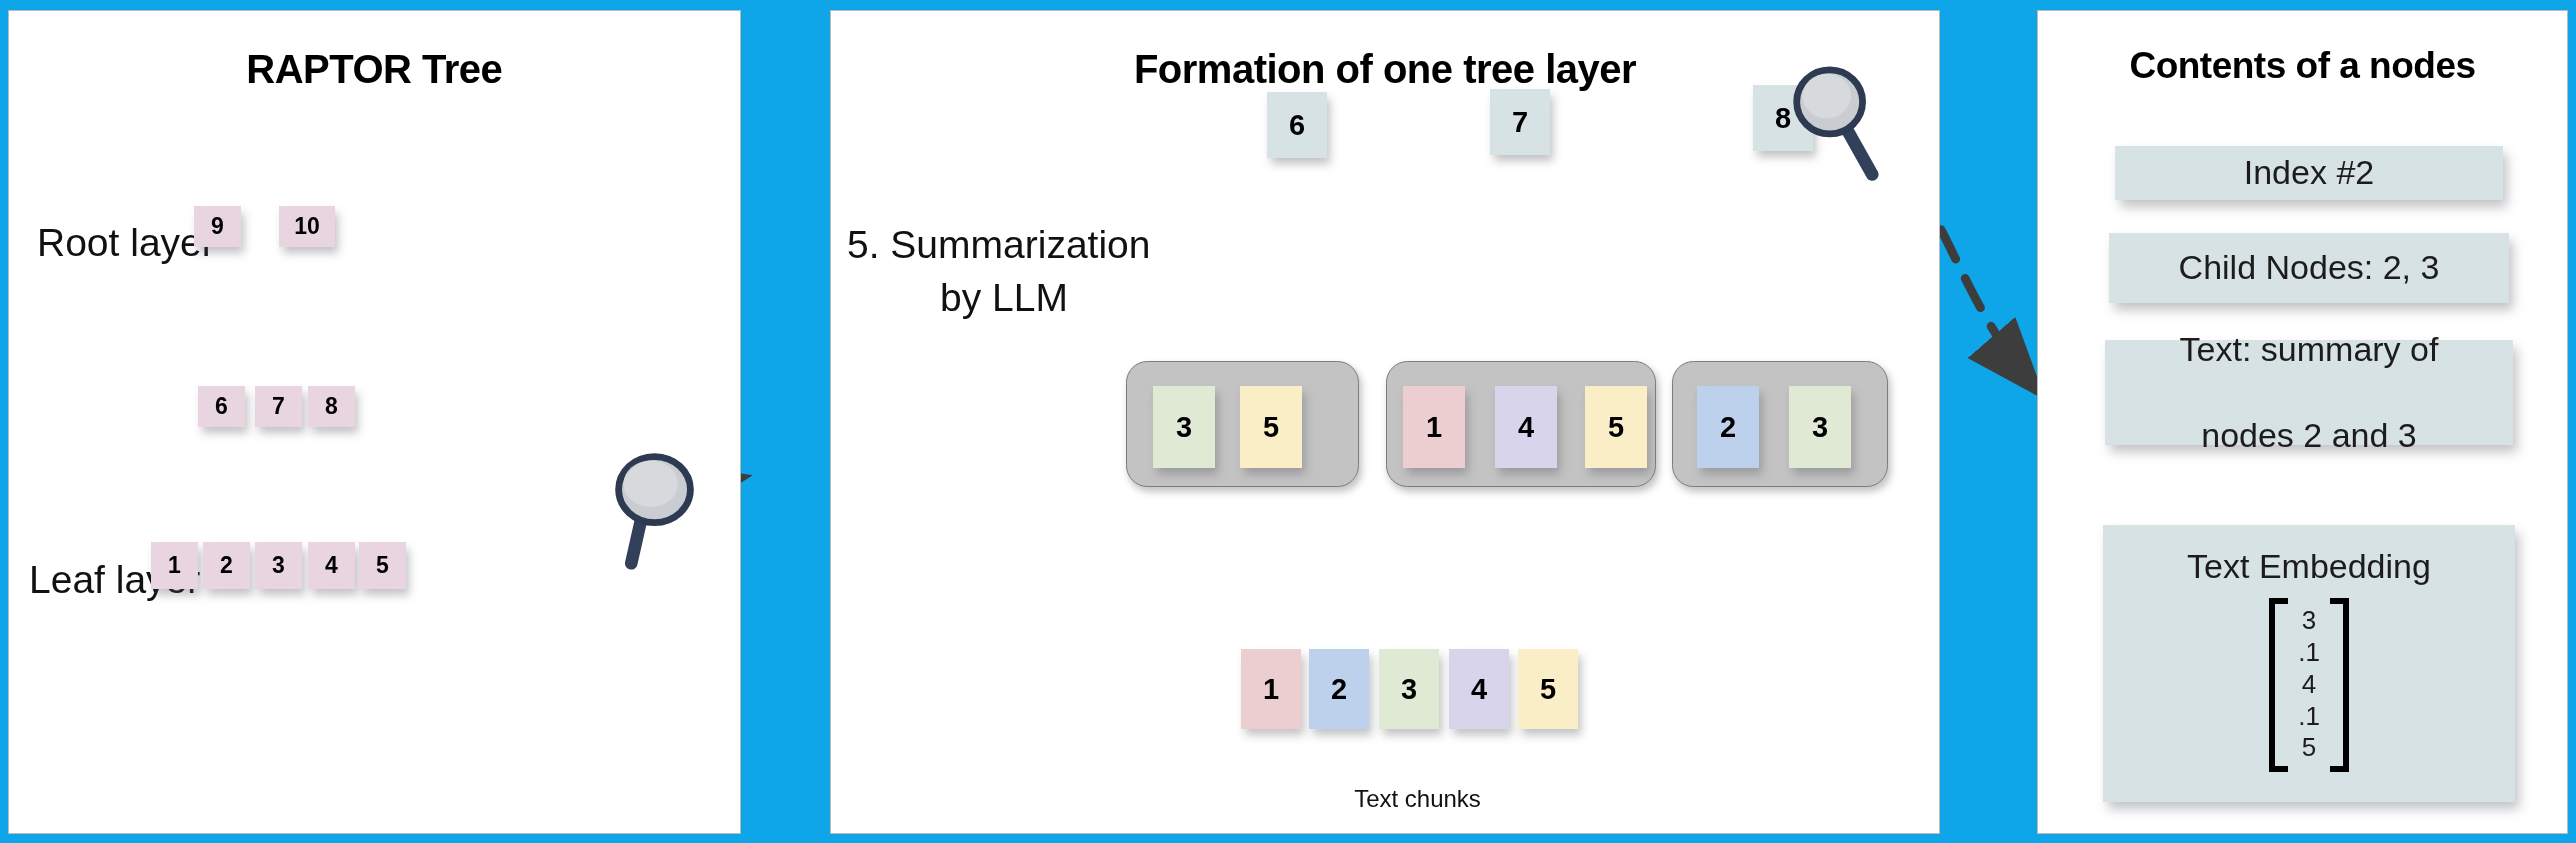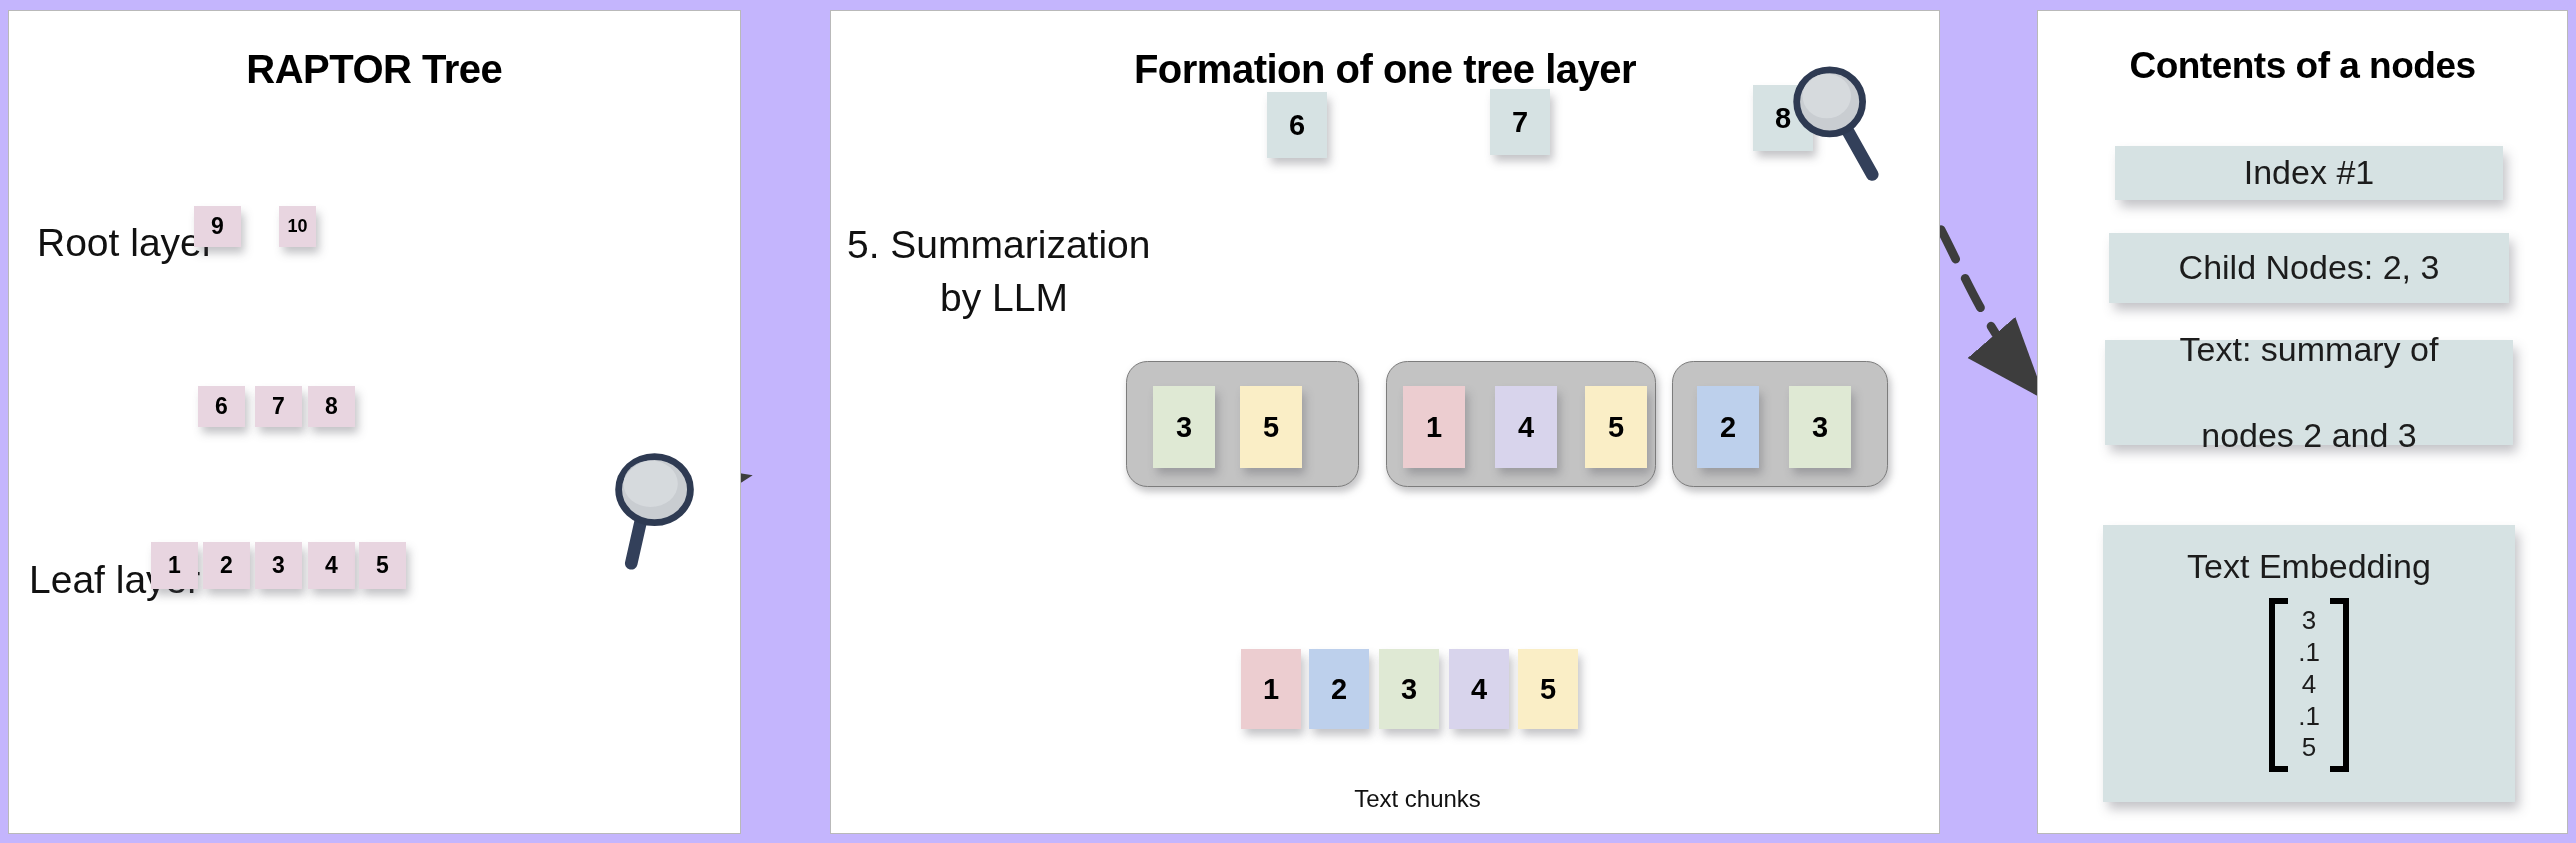--- a/index.html
+++ b/index.html
@@ -2,21 +2,21 @@
 <html><head>
 <meta charset="utf-8">
 <style>
   html,body{margin:0;padding:0;background:#ffffff;}
   body{
     width:2576px;height:844px;
     font-family:"Liberation Sans", sans-serif;
     color:#111;
     overflow:hidden;
   }
-  #stage{position:relative;width:2576px;height:844px;background:#c4b5fd;}
+  #stage{position:relative;width:2576px;height:844px;background:#0ea5e9;}
 
   .panel{
     position:absolute;
     background:#fff;
     border:1.9px solid #b9b9b9;
     box-sizing:border-box;
   }
   #panel-left{left:7.8px;top:9.7px;width:733px;height:824px;}
   #panel-mid{left:830px;top:9.7px;width:1110px;height:824px;}
   #panel-right{left:2037px;top:9.7px;width:531px;height:824px;}
@@ -191,21 +191,21 @@
   </svg>
 
   <div class="panel" id="panel-left"></div>
 
   <div class="panel-title" id="title-left" style="left:7.8px;width:733px;">RAPTOR Tree</div>
 
   <div class="side-label" style="left:37px;top:221px;">Root layer</div>
   <div class="side-label" style="left:29px;top:558px;">Leaf layer</div>
 
   <div class="node pink" style="left:194px;top:206px;width:47px;height:41px;font-size:23px;">9</div>
-  <div class="node pink" style="left:279px;top:206px;width:37px;height:41px;font-size:18px;">10</div>
+  <div class="node pink" style="left:279px;top:206px;width:56px;height:41px;font-size:23px;">10</div>
 
   <div class="node pink" style="left:198px;top:386px;width:47px;height:41px;font-size:23px;">6</div>
   <div class="node pink" style="left:255px;top:386px;width:47px;height:41px;font-size:23px;">7</div>
   <div class="node pink" style="left:308px;top:386px;width:47px;height:41px;font-size:23px;">8</div>
 
   <div class="node pink" style="left:151px;top:542px;width:47px;height:47px;font-size:23px;">1</div>
   <div class="node pink" style="left:203px;top:542px;width:47px;height:47px;font-size:23px;">2</div>
   <div class="node pink" style="left:255px;top:542px;width:47px;height:47px;font-size:23px;">3</div>
   <div class="node pink" style="left:308px;top:542px;width:47px;height:47px;font-size:23px;">4</div>
   <div class="node pink" style="left:359px;top:542px;width:47px;height:47px;font-size:23px;">5</div>
@@ -256,21 +256,21 @@
   <div class="node c-green" style="left:1379px;top:649px;width:60px;height:80px;font-size:29px;">3</div>
   <div class="node c-purple" style="left:1449px;top:649px;width:60px;height:80px;font-size:29px;">4</div>
   <div class="node c-yellow" style="left:1518px;top:649px;width:60px;height:80px;font-size:29px;">5</div>
 
   <div class="chunk-caption" style="left:1330px;top:785px;width:175px;">Text chunks</div>
 
   <div class="panel" id="panel-right"></div>
 
   <div class="panel-title" id="title-right" style="left:2037px;width:531px;">Contents of a nodes</div>
 
-  <div class="info-box" style="left:2115px;top:146px;width:388px;height:54px;">Index #1</div>
+  <div class="info-box" style="left:2115px;top:146px;width:388px;height:54px;">Index #2</div>
 
   <div class="info-box" style="left:2109px;top:233px;width:400px;height:70px;">Child Nodes: 2, 3</div>
 
   <div class="info-box" style="left:2105px;top:340px;width:408px;height:105px;flex-direction:column;gap:44px;">
     <span>Text:  summary of</span>
     <span>nodes 2 and 3</span>
   </div>
 
   <div class="info-box tall" style="left:2103px;top:481px;width:412px;height:277px;">
     <div style="width:100%;text-align:center;font-size:34px;">Text Embedding</div>

